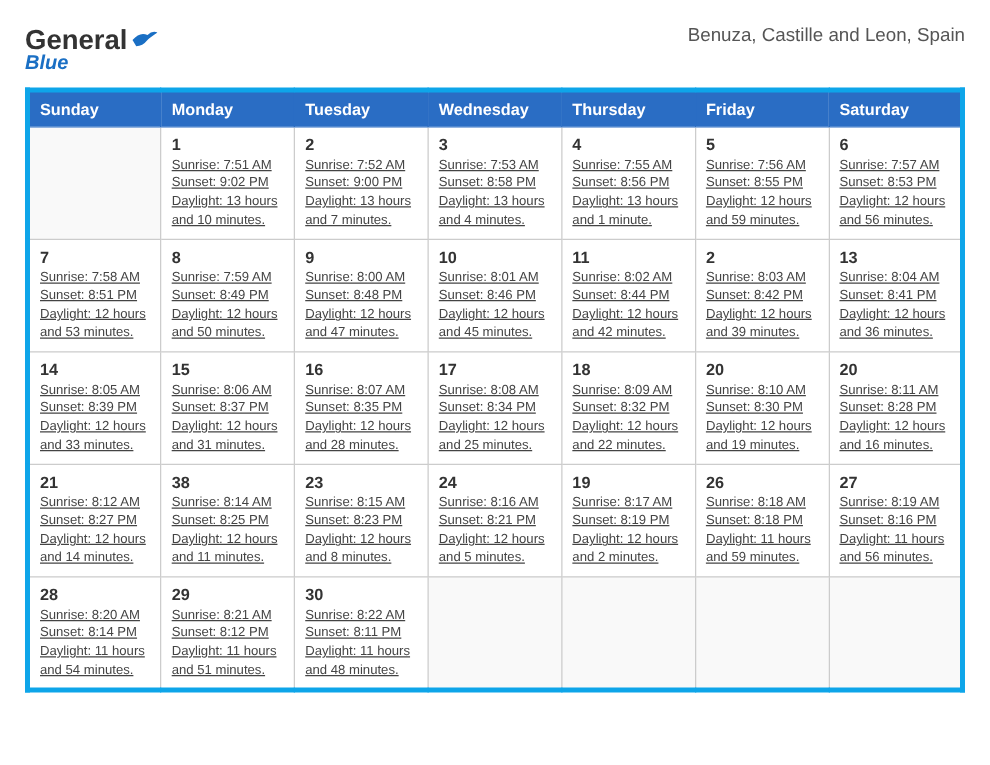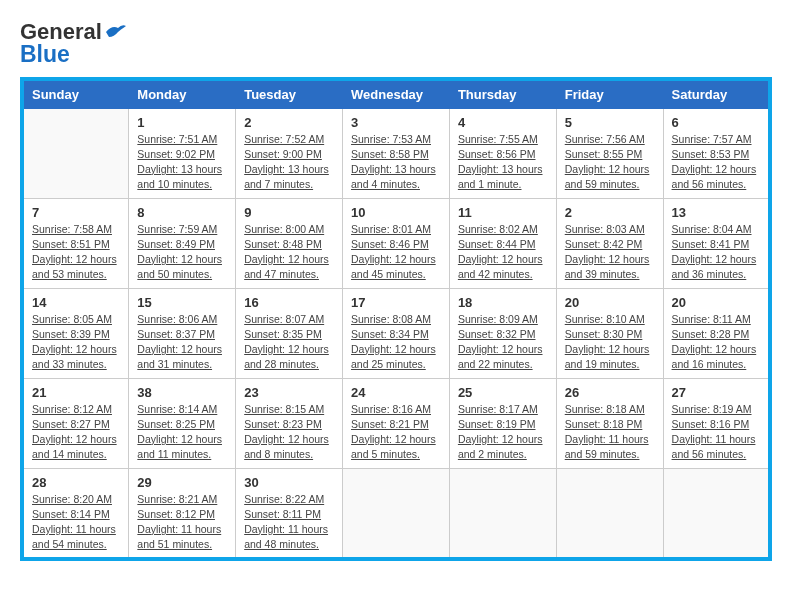--- a/index.html
+++ b/index.html
@@ -84,23 +84,24 @@
 <div class="header">
   <div class="logo">
     <div style="display:flex;align-items:center;">
       <span class="logo-text">
         <span style="color:#333;">General</span>
       </span>
       <svg width="22" height="18" viewBox="0 0 22 18" style="margin-left:2px;margin-top:0px;">
         <path d="M2,9 Q8,2 14,5 Q18,1 22,3 Q16,7 14,9 Q10,14 5,14 Z" fill="#1a6fc4"></path>
       </svg>
     </div>
-    <span class="logo-text" style="color:#1a6fc4;font-size:23px;margin-top:-2px;">Blue</span>
+    <span class="logo-text" style="color:#1a6fc4;font-size:16px;margin-top:-2px;font-style:italic;">Blue</span>
   </div>
   <div class="title-block">
+    <p>Benuza, Castille and Leon, Spain</p>
   </div>
 </div>
 
 <table class="calendar">
   <thead>
     <tr>
     <th>Sunday</th>
         <th>Monday</th>
         <th>Tuesday</th>
         <th>Wednesday</th>
@@ -208,21 +209,21 @@
         </td>
         <td>
           <span class="day-num">23</span>
           <div class="day-info">Sunrise: 8:15 AM<br>Sunset: 8:23 PM<br>Daylight: 12 hours<br>and 8 minutes.</div>
         </td>
         <td>
           <span class="day-num">24</span>
           <div class="day-info">Sunrise: 8:16 AM<br>Sunset: 8:21 PM<br>Daylight: 12 hours<br>and 5 minutes.</div>
         </td>
         <td>
-          <span class="day-num">25</span>
+          <span class="day-num">19</span>
           <div class="day-info">Sunrise: 8:17 AM<br>Sunset: 8:19 PM<br>Daylight: 12 hours<br>and 2 minutes.</div>
         </td>
         <td>
           <span class="day-num">26</span>
           <div class="day-info">Sunrise: 8:18 AM<br>Sunset: 8:18 PM<br>Daylight: 11 hours<br>and 59 minutes.</div>
         </td>
         <td>
           <span class="day-num">27</span>
           <div class="day-info">Sunrise: 8:19 AM<br>Sunset: 8:16 PM<br>Daylight: 11 hours<br>and 56 minutes.</div>
         </td>

